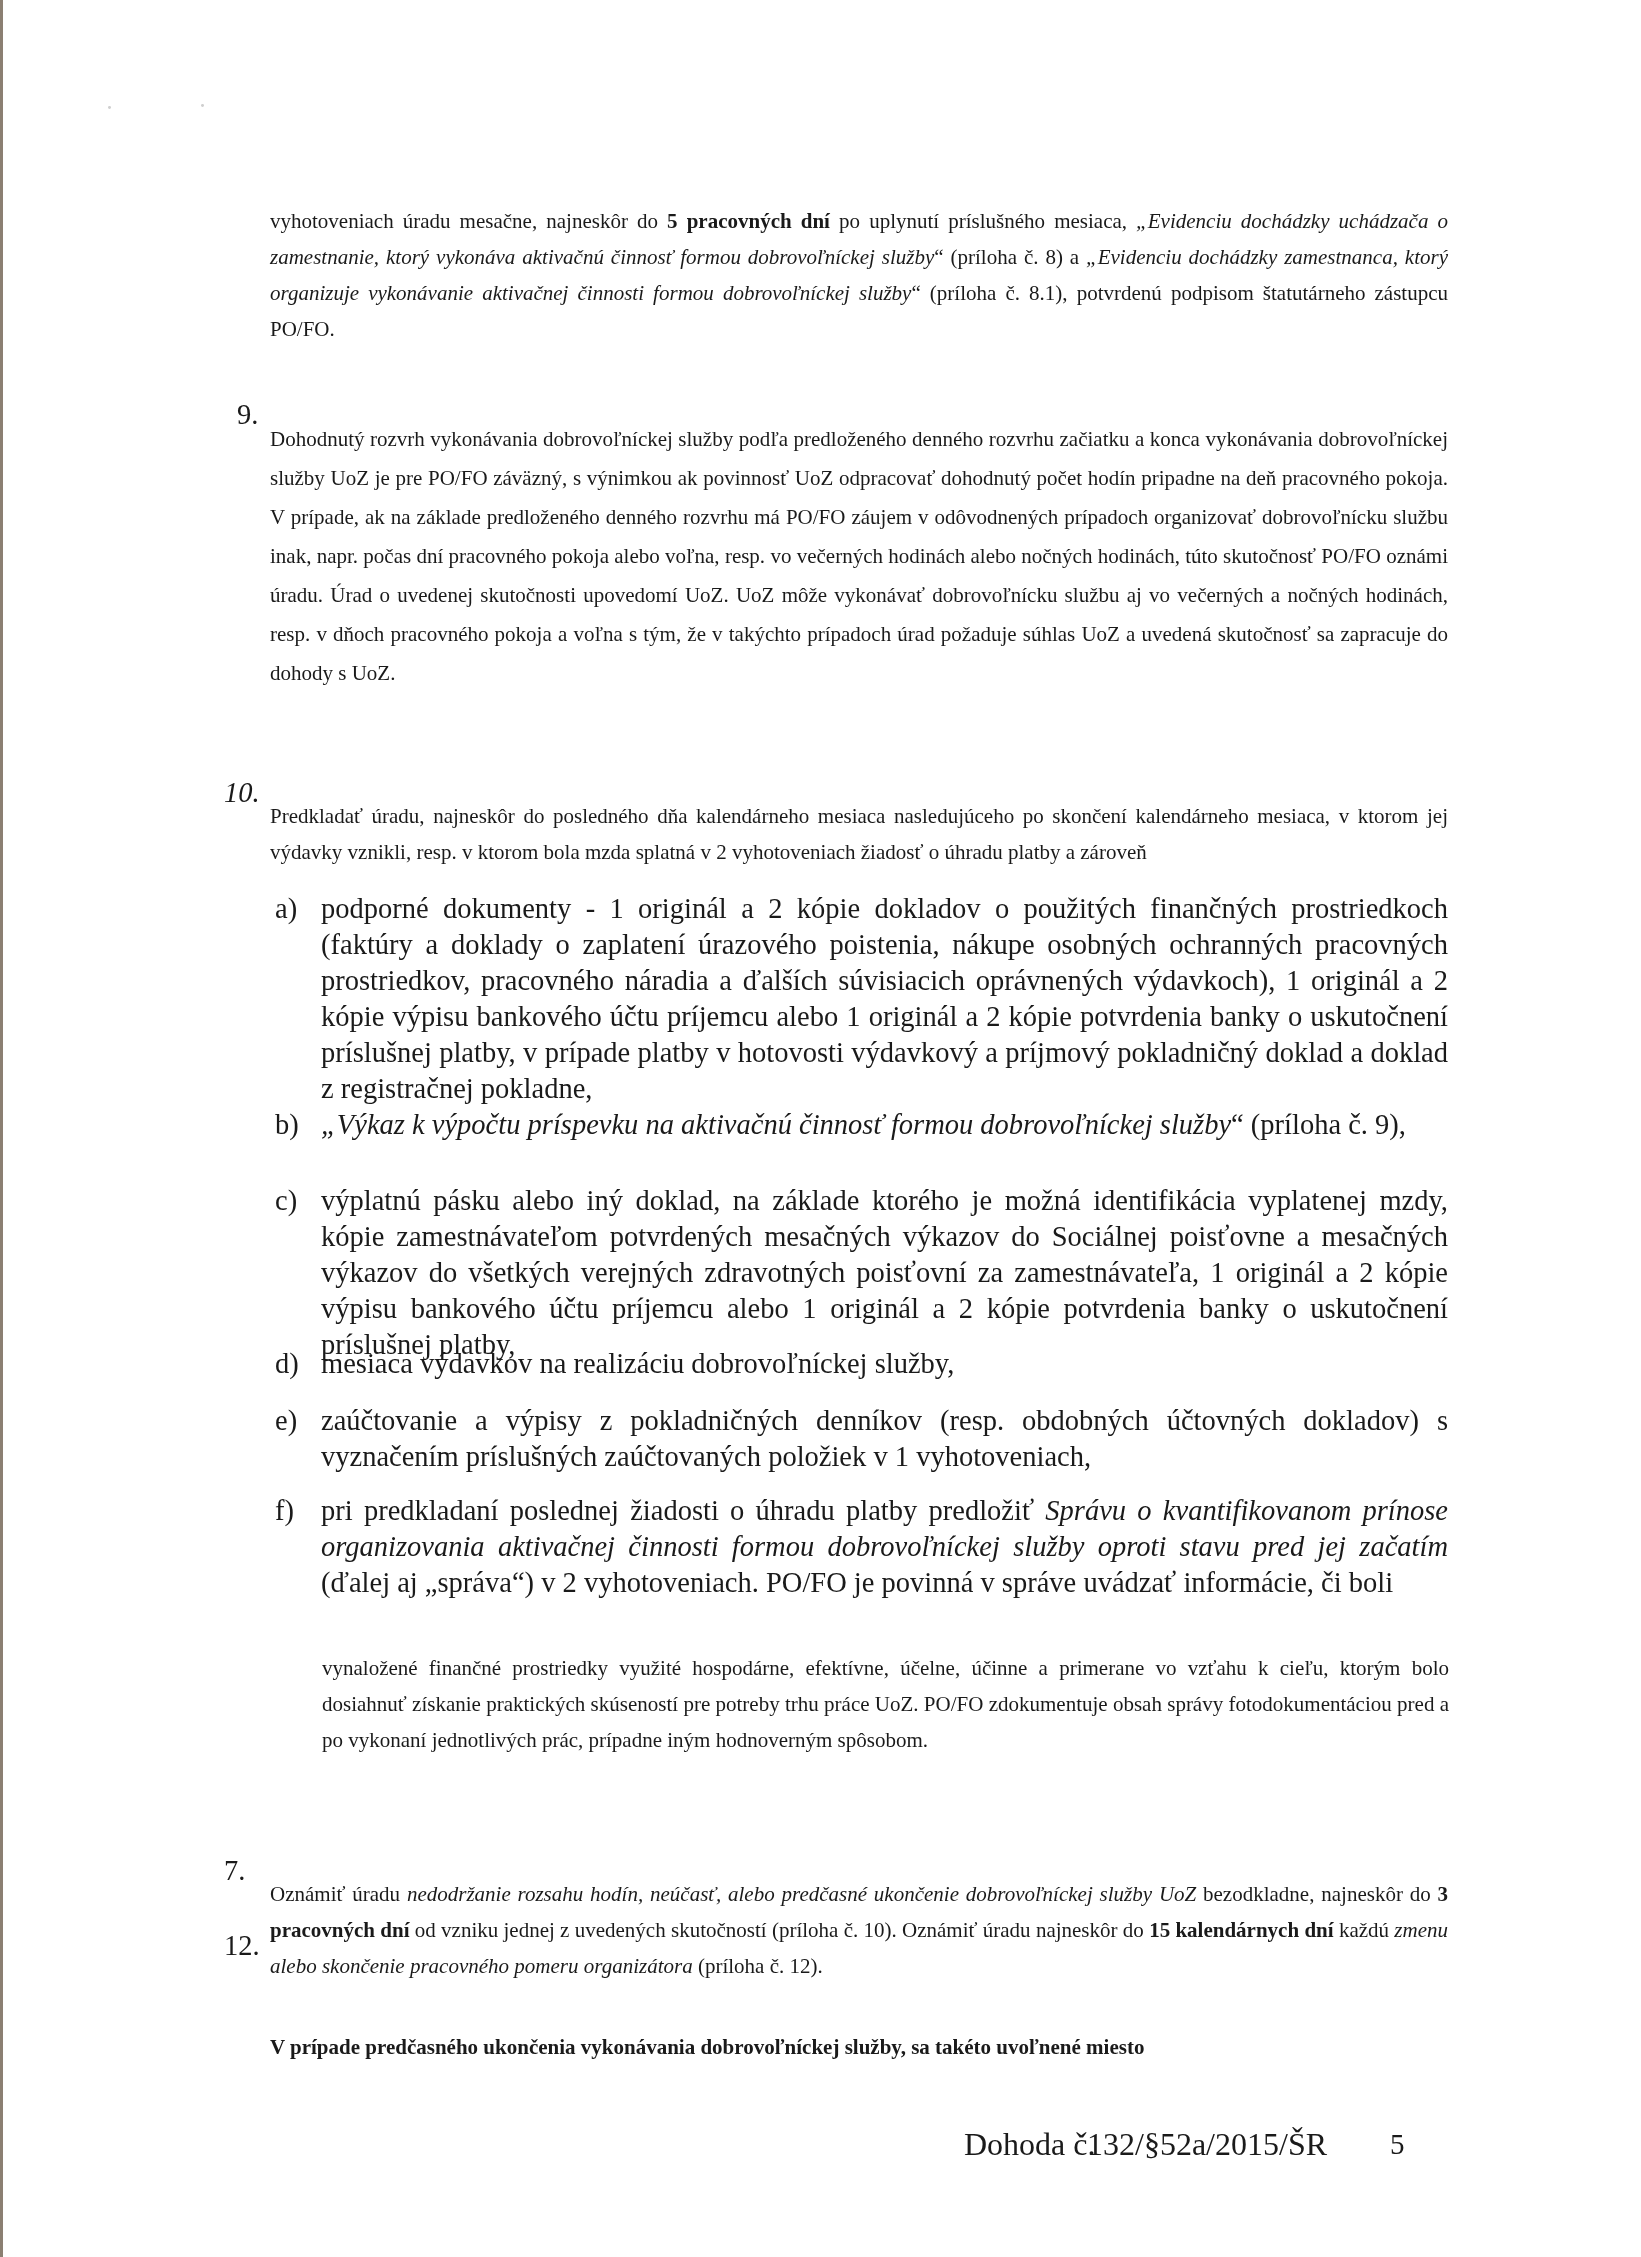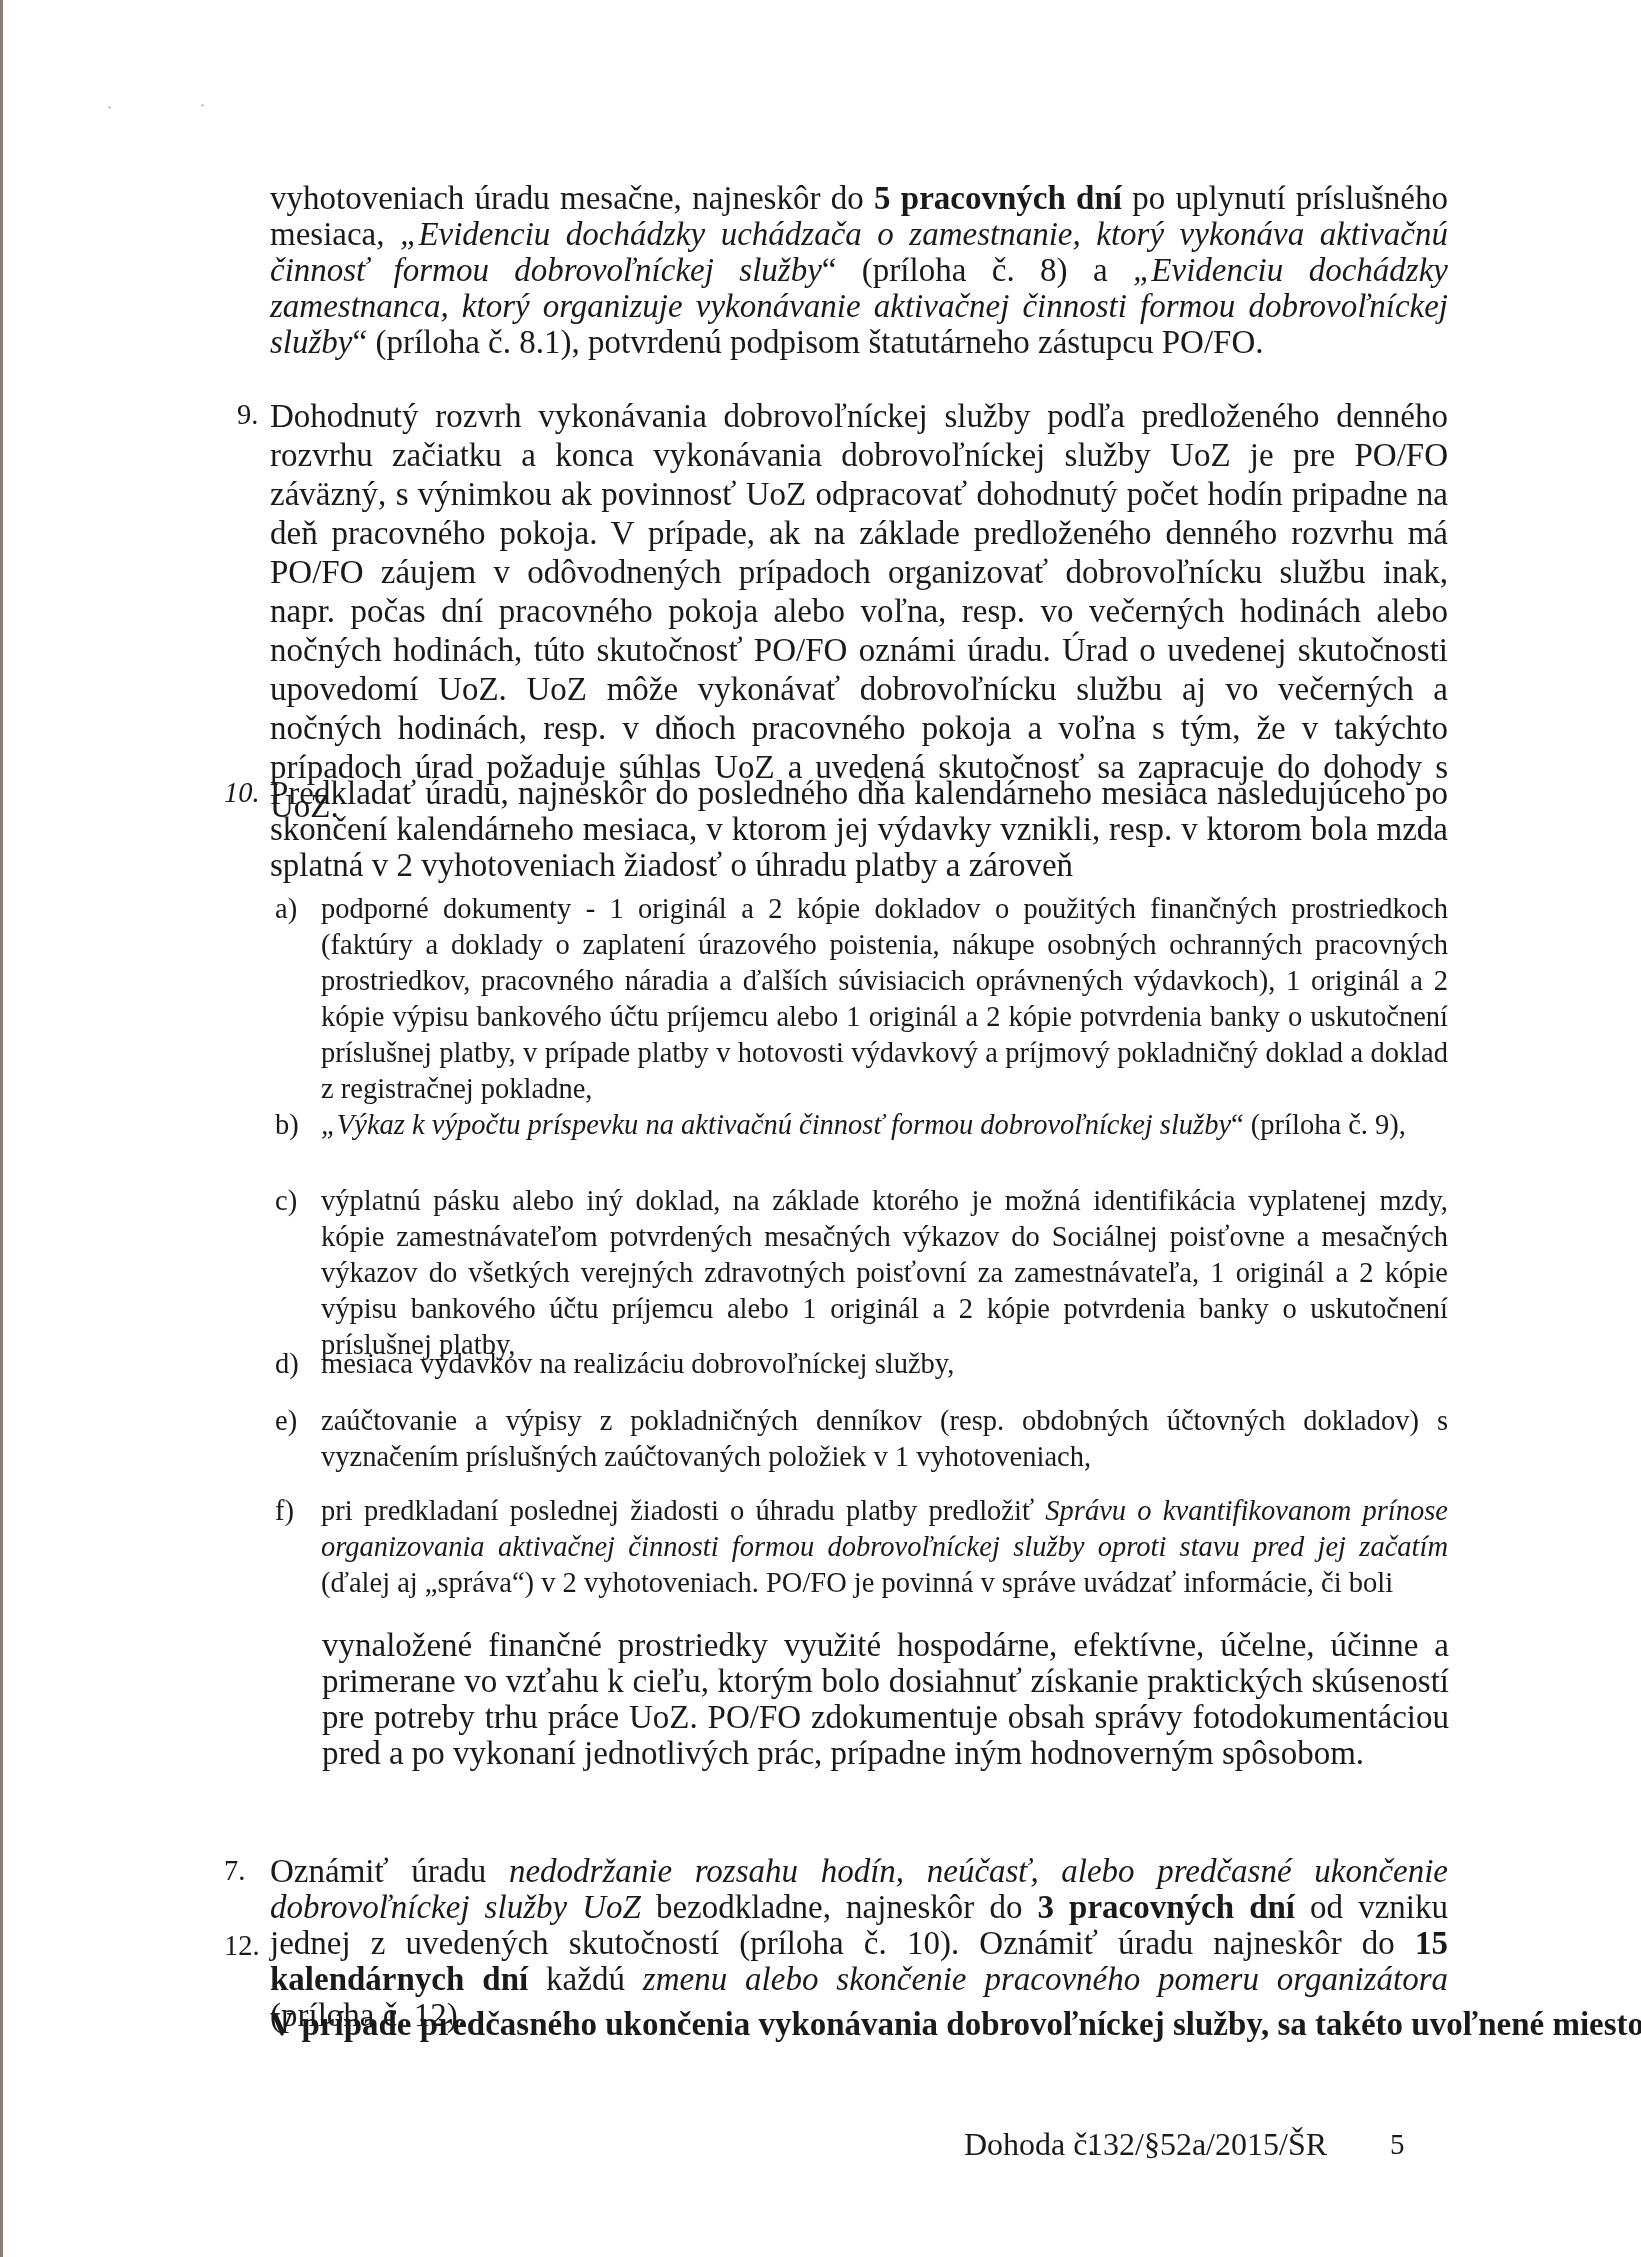--- a/index.html
+++ b/index.html
@@ -1,20 +1,20 @@
 <!DOCTYPE html>
 <html><head>
 <meta charset="utf-8">
 <style>
   html, body { margin:0; padding:0; }
   body { width:1641px; height:2257px; background:#ffffff; position:relative; overflow:hidden;
          font-family:"Liberation Serif","DejaVu Serif",serif; color:#1a1a1a; }
   .edge { position:absolute; left:0; top:0; width:2.9px; height:2257px; background:#8b7f72; }
   .specks { position:absolute; width:2.9px; height:2.9px; border-radius:50%; background:#cfcfcf; }
-  .block { position:absolute; font-size:33px; line-height:36px; text-align:justify; }
+  .block { position:absolute; font-size:21px; line-height:36px; text-align:justify;margin-top:23px; }
   .block p { margin:0; }
   .num { position:absolute; font-size:28.5px; line-height:36px; }
   .sub { position:absolute; font-size:28.5px; line-height:36px; }
   .sublabel { position:absolute; left:0; top:0; }
   .subtext { position:absolute; left:46px; right:0; top:0; text-align:justify; }
   i { font-style:italic; }
   b { font-weight:bold; }
   .footer { position:absolute; top:2129px; font-size:32px; line-height:31px; }
 </style>
 </head>

